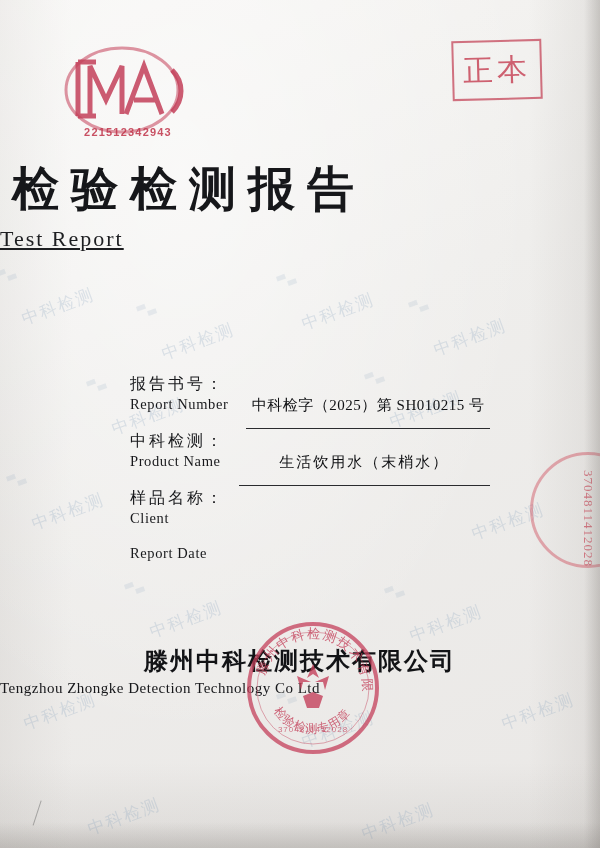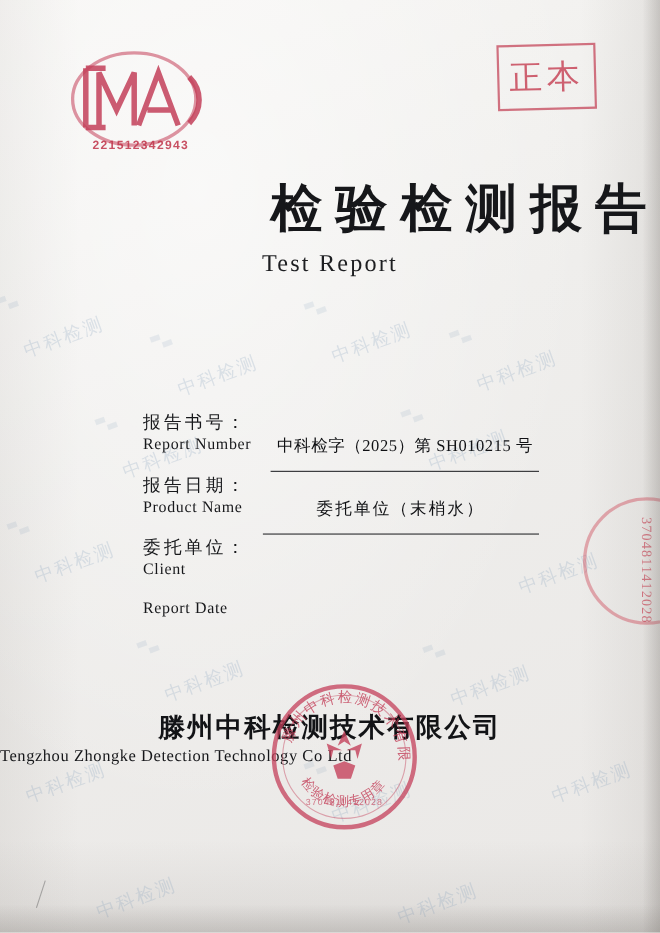--- a/index.html
+++ b/index.html
@@ -102,37 +102,38 @@
     justify-content: center;
     font-family: "Liberation Serif", serif;
     transform: rotate(-1.5deg);
   }
 
   
   .title-cn {
     position: absolute;
     left: 0; right: 0;
     top: 158px;
-    text-align: right;
+    text-align: left;
     font-size: 47px;
     font-weight: bold;
     letter-spacing: 12px;
     color: #16171a;
     font-family: "Liberation Serif", serif;
     text-indent: 12px;
   }
   .title-en {
     position: absolute;
     left: 0; right: 0;
     top: 226px;
-    text-align: center;
+    text-align: left;
     font-size: 22px;
     letter-spacing: 2px;
     color: #1d1e21;
     font-family: "Liberation Serif", serif;
+    text-decoration: underline;
   }
 
   
   .fields {
     position: absolute;
     left: 130px;
     top: 374px;
     width: 360px;
   }
   .field-row {
@@ -318,29 +319,29 @@
 
     <div class="field-row">
       <span class="label-cn">报告书号：</span>
     </div>
     <div class="field-pair">
       <span class="label-en">Report Number</span>
       <span class="value">中科检字（2025）第 SH010215 号</span>
     </div>
 
     <div class="field-row">
-      <span class="label-cn">报告日期：</span>
+      <span class="label-cn">中科检测：</span>
     </div>
     <div class="field-pair">
       <span class="label-en">Product Name</span>
-      <span class="value cnwide">委托单位（末梢水）</span>
+      <span class="value cnwide">生活饮用水（末梢水）</span>
     </div>
 
     <div class="field-row">
-      <span class="label-cn">委托单位：</span>
+      <span class="label-cn">样品名称：</span>
     </div>
     <div class="field-pair">
       <span class="label-en">Client</span>
     </div>
 
     <div class="field-pair">
       <span class="label-en">Report Date</span>
     </div>
 
   </div>

